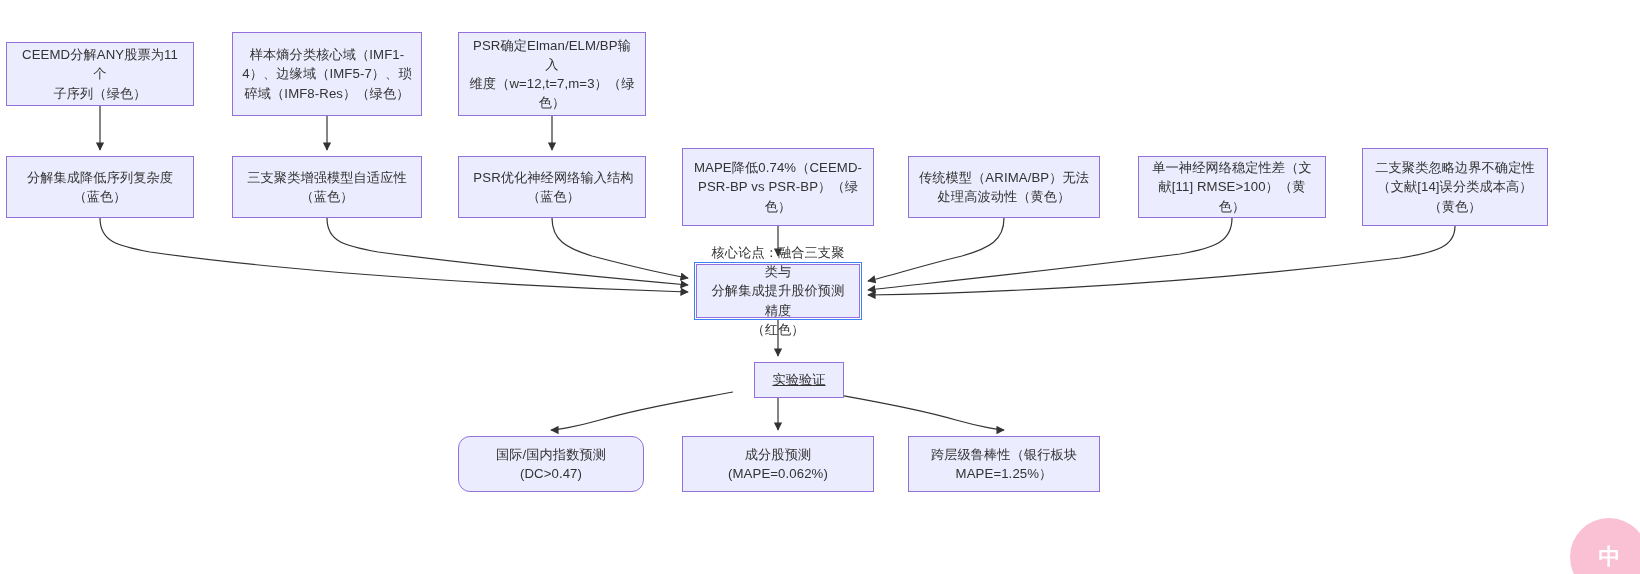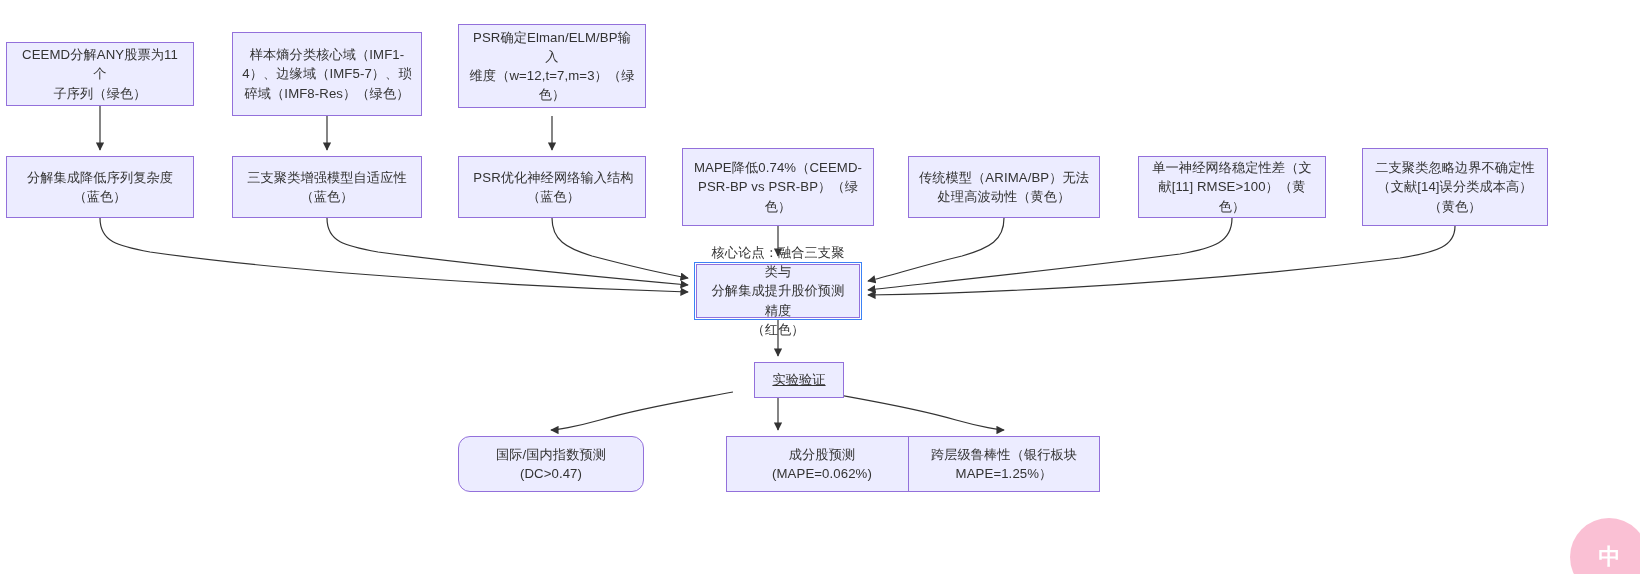--- a/index.html
+++ b/index.html
@@ -111,21 +111,21 @@
     <span class="label">CEEMD分解ANY股票为11个
 子序列（绿色）</span>
   </div>
 
   <div class="node" style="left:232px; top:32px; width:190px; height:84px;">
     <span class="label">样本熵分类核心域（IMF1-
 4）、边缘域（IMF5-7）、琐
 碎域（IMF8-Res）（绿色）</span>
   </div>
 
-  <div class="node" style="left:458px; top:24px; width:188px; height:84px;">
+  <div class="node" style="left:458px; top:32px; width:188px; height:84px;">
     <span class="label">PSR确定Elman/ELM/BP输入
 维度（w=12,t=7,m=3）（绿
 色）</span>
   </div>
 
   <div class="node" style="left:6px; top:156px; width:188px; height:62px;">
     <span class="label">分解集成降低序列复杂度
 （蓝色）</span>
   </div>
 
@@ -169,21 +169,21 @@
 
   <div class="node" style="left:754px; top:362px; width:90px; height:36px;text-decoration:underline;">
     <span class="label">实验验证</span>
   </div>
 
   <div class="node" style="left:458px; top:436px; width:186px; height:56px;border-radius:12px;">
     <span class="label">国际/国内指数预测
 (DC&gt;0.47)</span>
   </div>
 
-  <div class="node" style="left:682px; top:436px; width:192px; height:56px;margin-left:44px;">
+  <div class="node" style="left:682px; top:436px; width:192px; height:56px;">
     <span class="label">成分股预测
 (MAPE=0.062%)</span>
   </div>
 
   <div class="node" style="left:908px; top:436px; width:192px; height:56px;justify-content:center;">
     <span class="label">跨层级鲁棒性（银行板块
 MAPE=1.25%）</span>
   </div>
 
   <div class="watermark" style="left:1570px; top:518px;">

